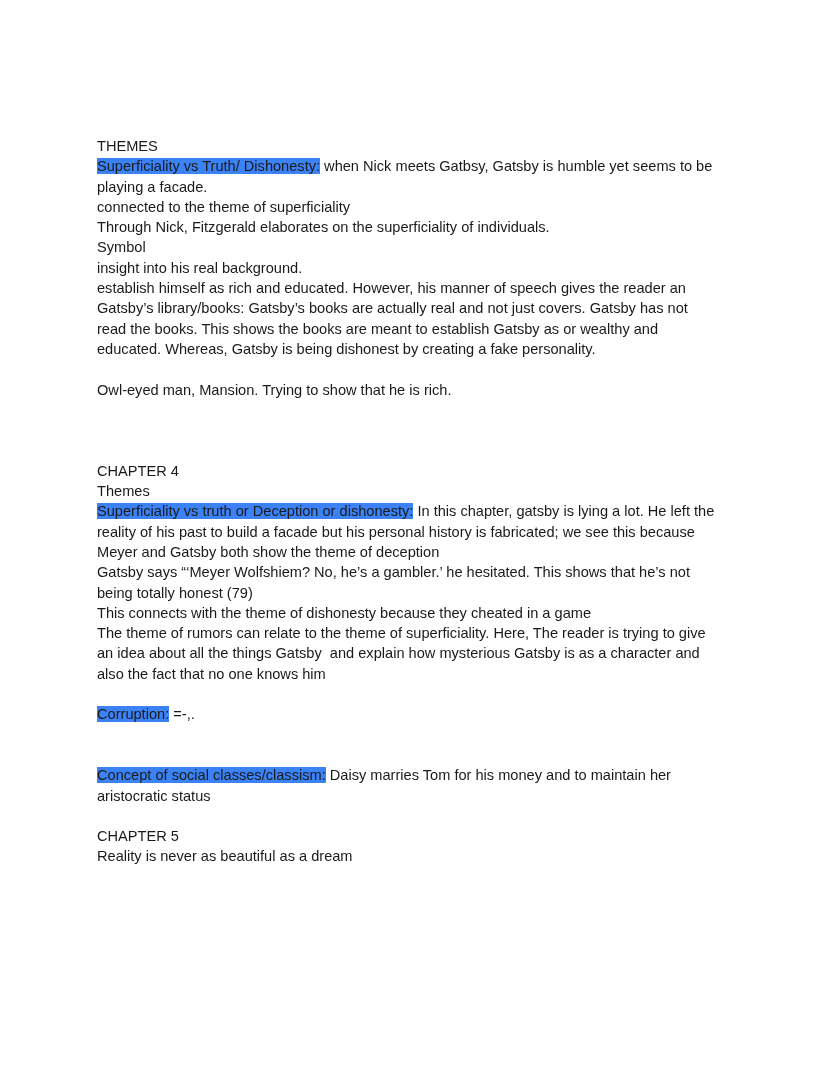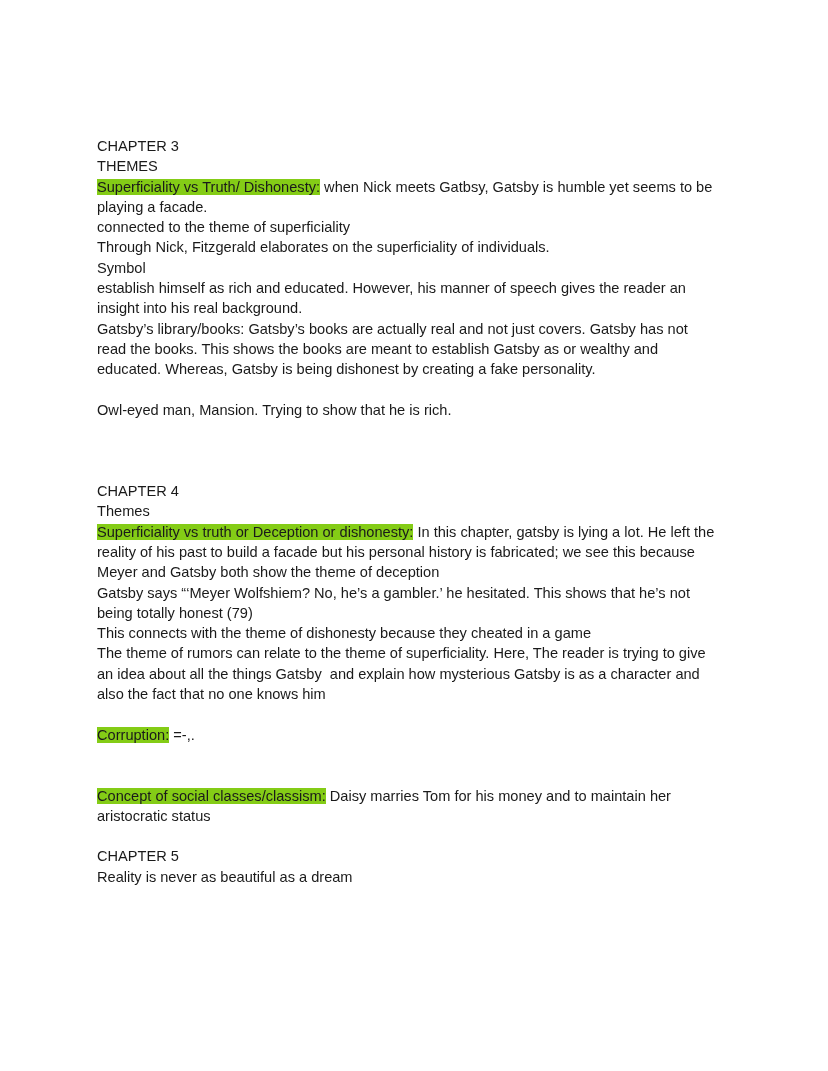--- a/index.html
+++ b/index.html
@@ -22,38 +22,37 @@
       width: 640px;
       font-size: 14.6px;
       line-height: 20.3px;
     }
     .line {
       white-space: pre;
       display: block;
       min-height: 20.3px;
     }
     .hl {
-      background: #84cc16;
+      background: #3b82f6;
     }
     .blank { height: 20.3px; }
   </style>
 </head>
 <body>
 
 <div class="page">
 
-  <span class="line">CHAPTER 3</span>
   <span class="line">THEMES</span>
   <span class="line"><span class="hl">Superficiality vs Truth/ Dishonesty:</span><span> when Nick meets Gatbsy, Gatsby is humble yet seems to be</span></span>
   <span class="line">playing a facade.</span>
   <span class="line">connected to the theme of superficiality</span>
   <span class="line">Through Nick, Fitzgerald elaborates on the superficiality of individuals.</span>
   <span class="line">Symbol</span>
+  <span class="line">insight into his real background.</span>
   <span class="line">establish himself as rich and educated. However, his manner of speech gives the reader an</span>
-  <span class="line">insight into his real background.</span>
   <span class="line">Gatsby’s library/books: Gatsby’s books are actually real and not just covers. Gatsby has not</span>
   <span class="line">read the books. This shows the books are meant to establish Gatsby as or wealthy and</span>
   <span class="line">educated. Whereas, Gatsby is being dishonest by creating a fake personality.</span>
   <span class="line blank"></span>
   <span class="line">Owl-eyed man, Mansion. Trying to show that he is rich.</span>
   <span class="line blank"></span>
   <span class="line blank"></span>
   <span class="line blank"></span>
 
   <span class="line">CHAPTER 4</span>

